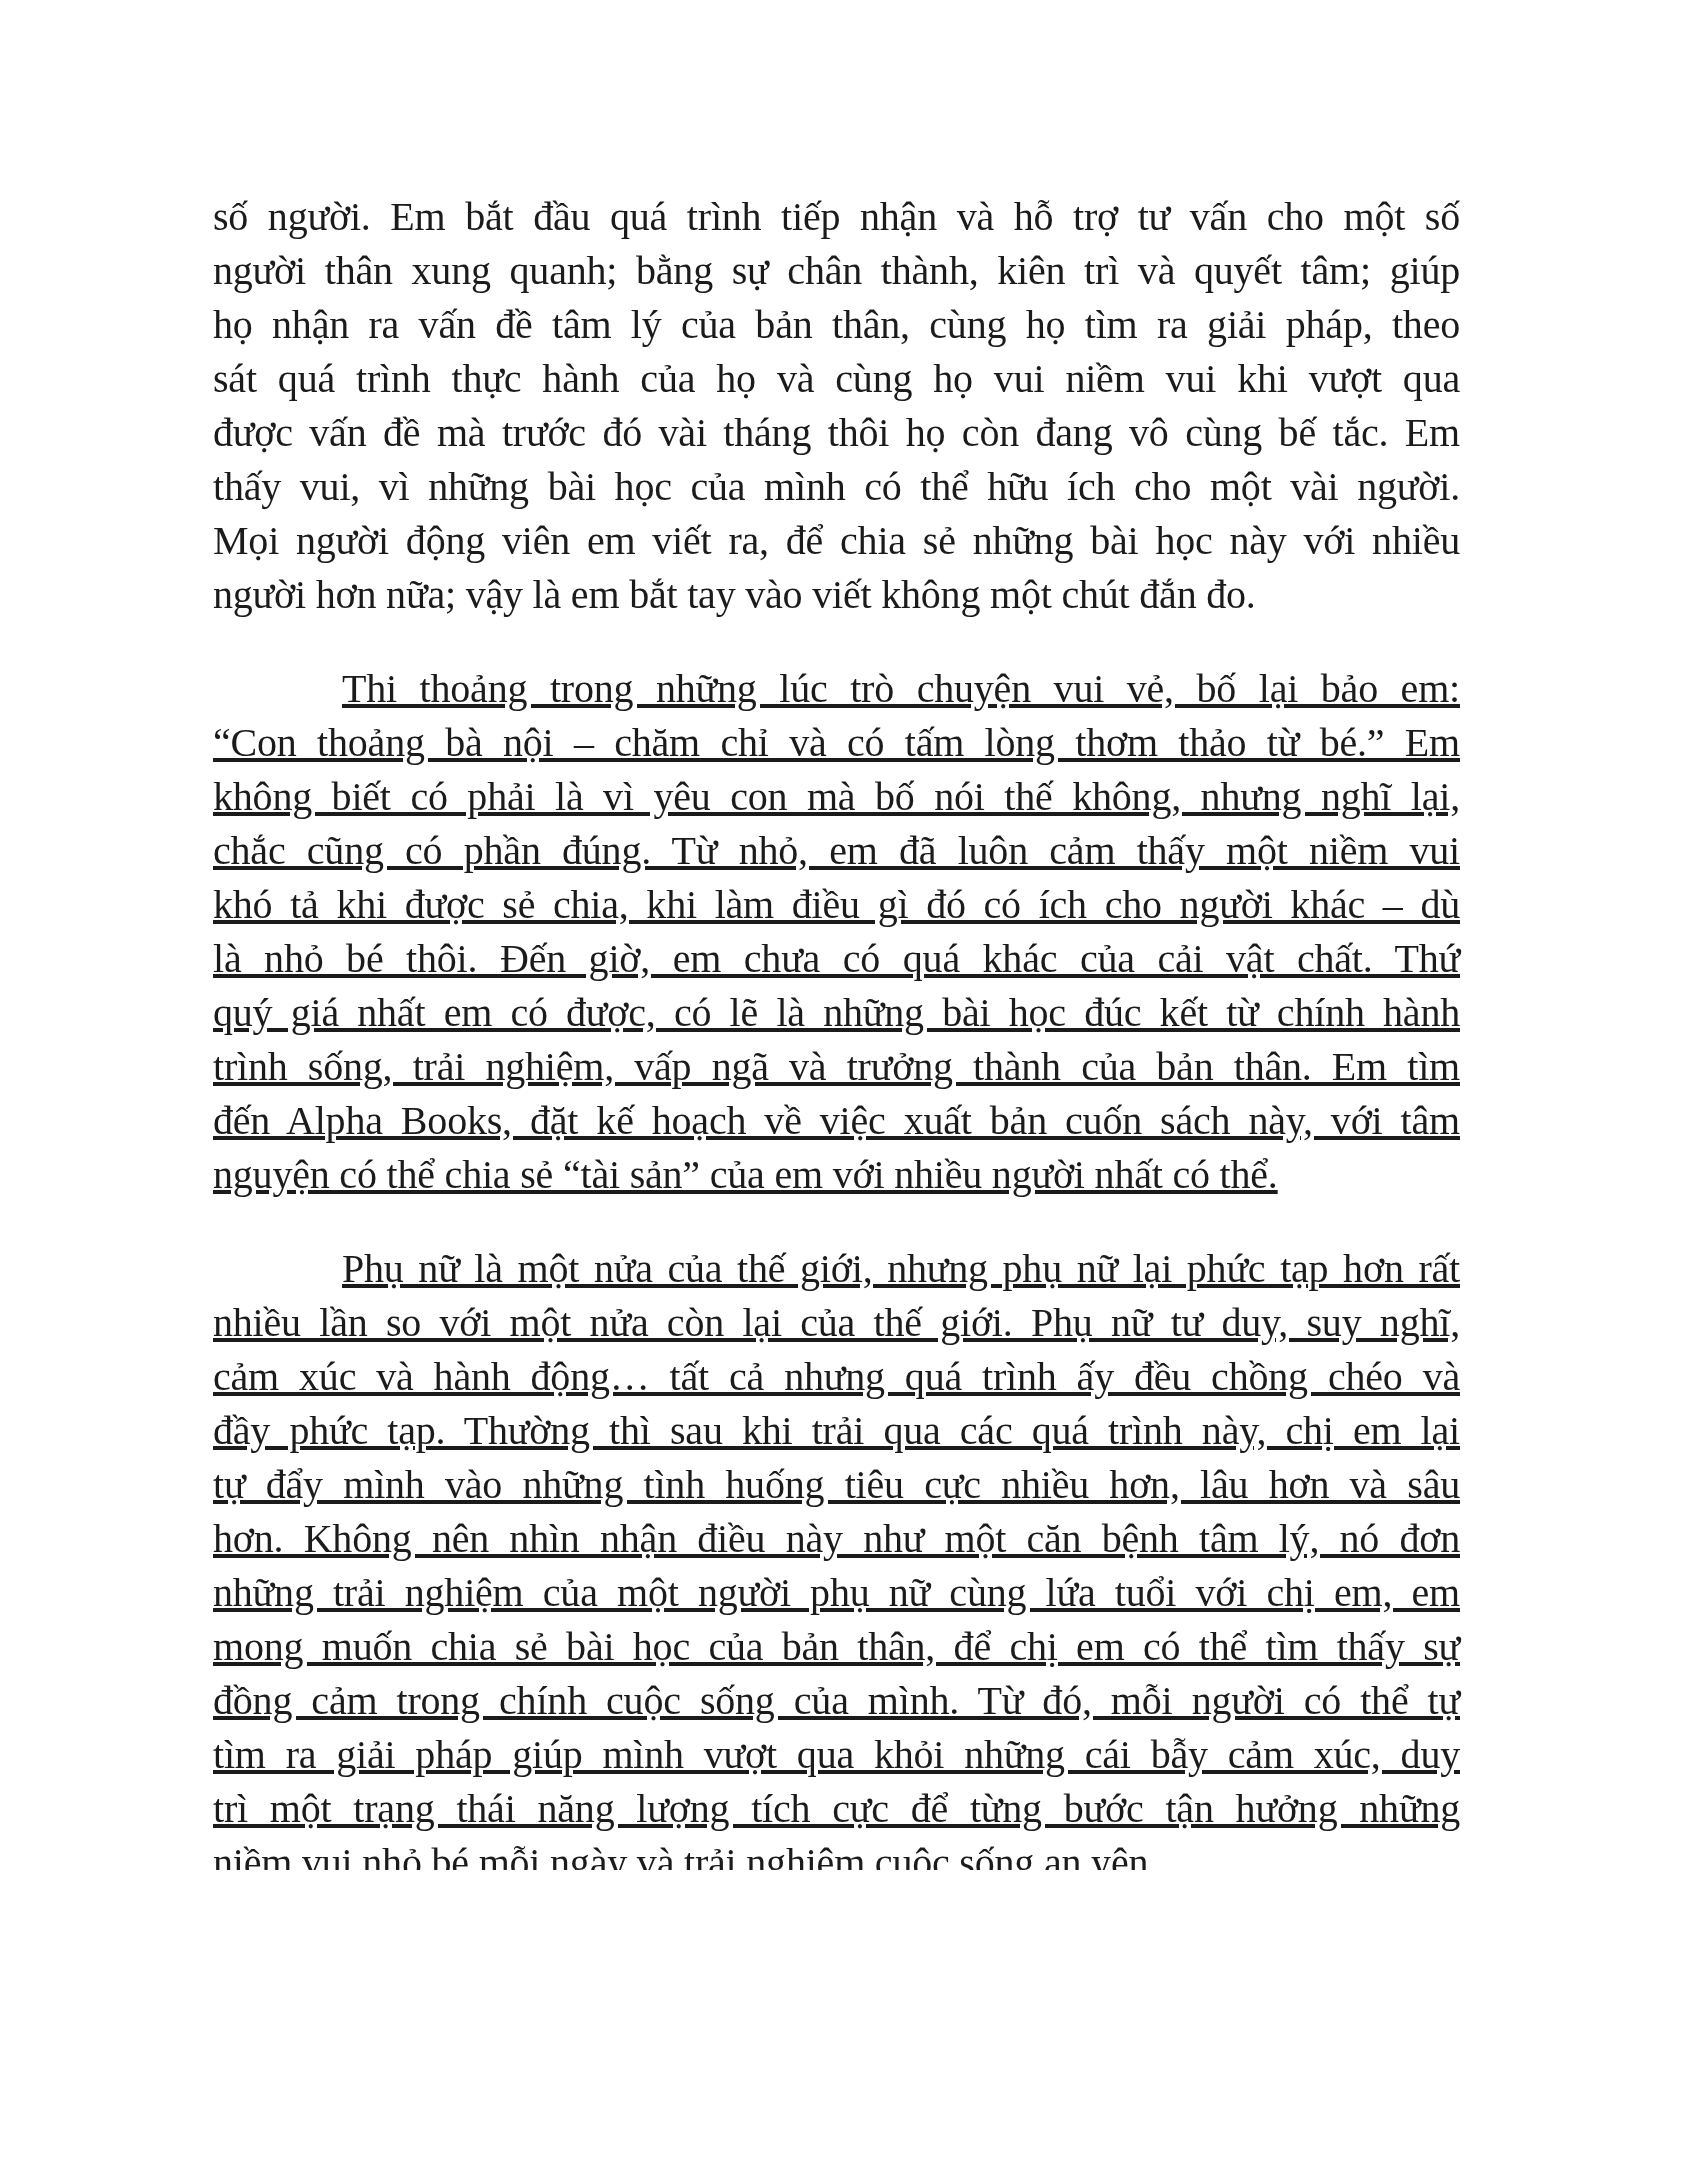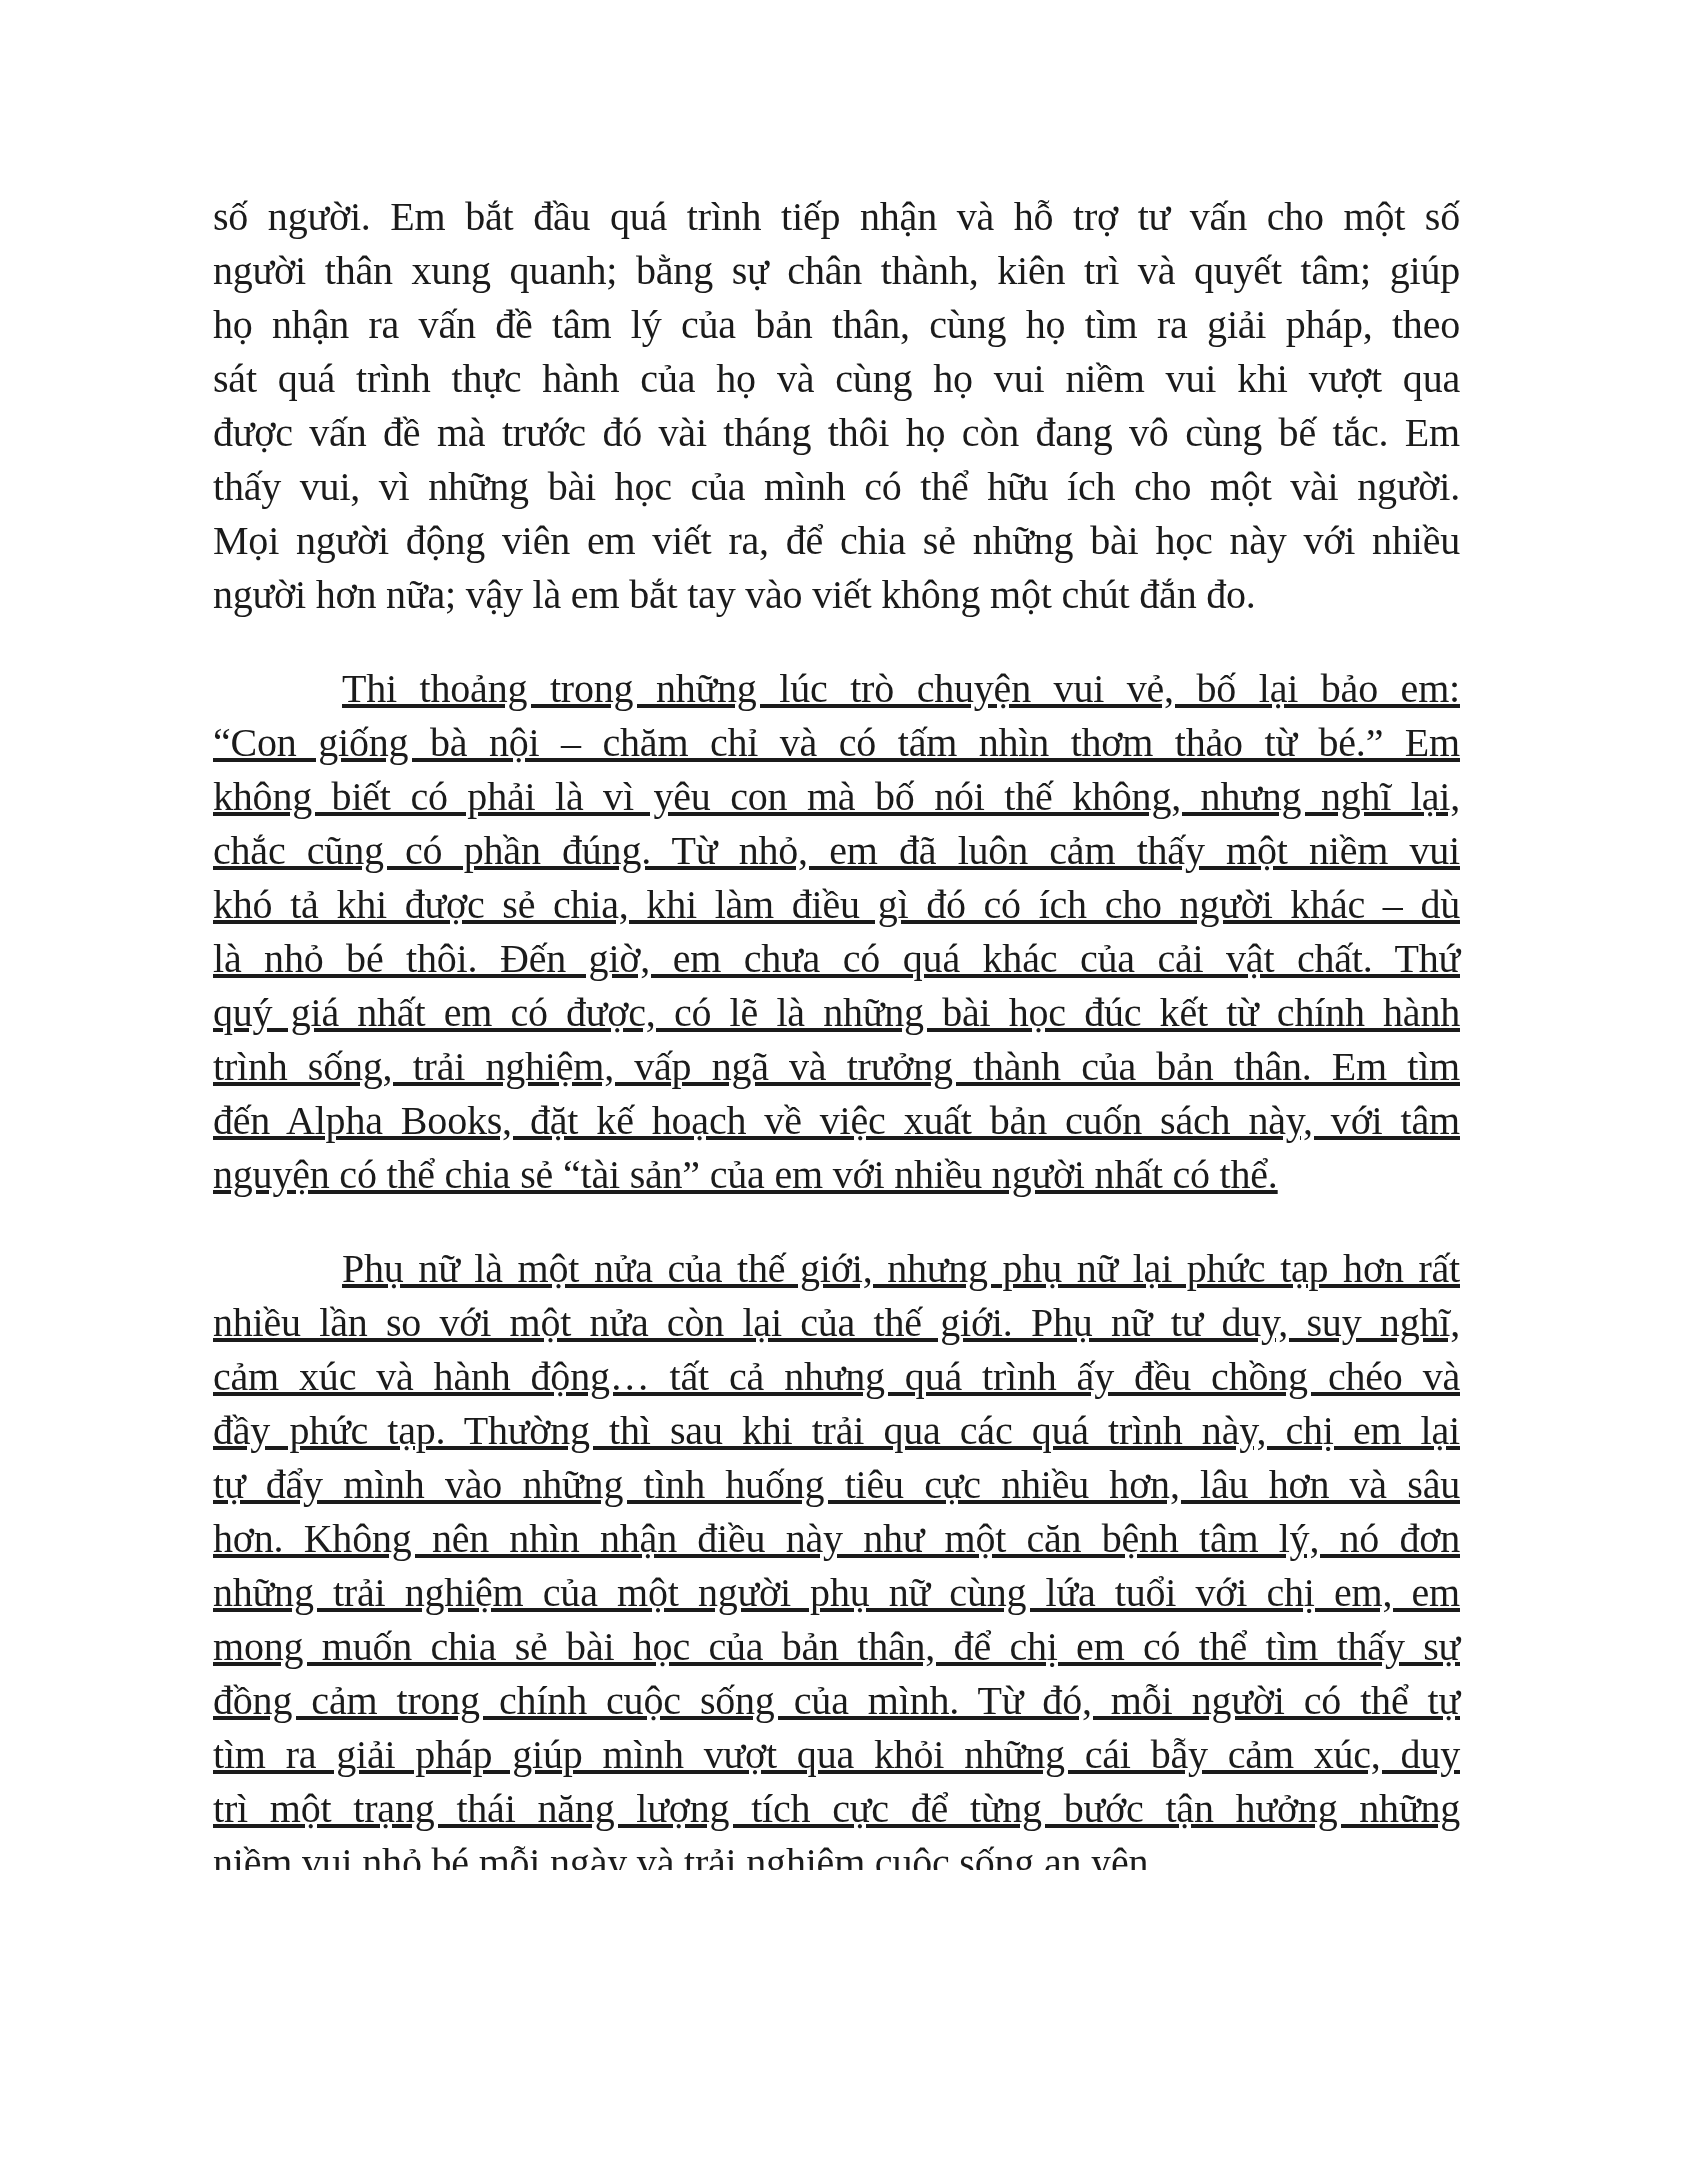--- a/index.html
+++ b/index.html
@@ -60,21 +60,21 @@
       <div class="line">họ nhận ra vấn đề tâm lý của bản thân, cùng họ tìm ra giải pháp, theo</div>
       <div class="line">sát quá trình thực hành của họ và cùng họ vui niềm vui khi vượt qua</div>
       <div class="line">được vấn đề mà trước đó vài tháng thôi họ còn đang vô cùng bế tắc. Em</div>
       <div class="line">thấy vui, vì những bài học của mình có thể hữu ích cho một vài người.</div>
       <div class="line">Mọi người động viên em viết ra, để chia sẻ những bài học này với nhiều</div>
       <div class="line last">người hơn nữa; vậy là em bắt tay vào viết không một chút đắn đo.</div>
     </div>
 
     <div class="paragraph">
       <div class="line indent">Thi thoảng trong những lúc trò chuyện vui vẻ, bố lại bảo em:</div>
-      <div class="line">“Con giống bà nội – chăm chỉ và có tấm nhìn thơm thảo từ bé.” Em</div>
+      <div class="line">“Con thoảng bà nội – chăm chỉ và có tấm lòng thơm thảo từ bé.” Em</div>
       <div class="line">không biết có phải là vì yêu con mà bố nói thế không, nhưng nghĩ lại,</div>
       <div class="line">chắc cũng có phần đúng. Từ nhỏ, em đã luôn cảm thấy một niềm vui</div>
       <div class="line">khó tả khi được sẻ chia, khi làm điều gì đó có ích cho người khác – dù</div>
       <div class="line">là nhỏ bé thôi. Đến giờ, em chưa có quá khác của cải vật chất. Thứ</div>
       <div class="line">quý giá nhất em có được, có lẽ là những bài học đúc kết từ chính hành</div>
       <div class="line">trình sống, trải nghiệm, vấp ngã và trưởng thành của bản thân. Em tìm</div>
       <div class="line">đến Alpha Books, đặt kế hoạch về việc xuất bản cuốn sách này, với tâm</div>
       <div class="line last">nguyện có thể chia sẻ “tài sản” của em với nhiều người nhất có thể.</div>
     </div>
 

